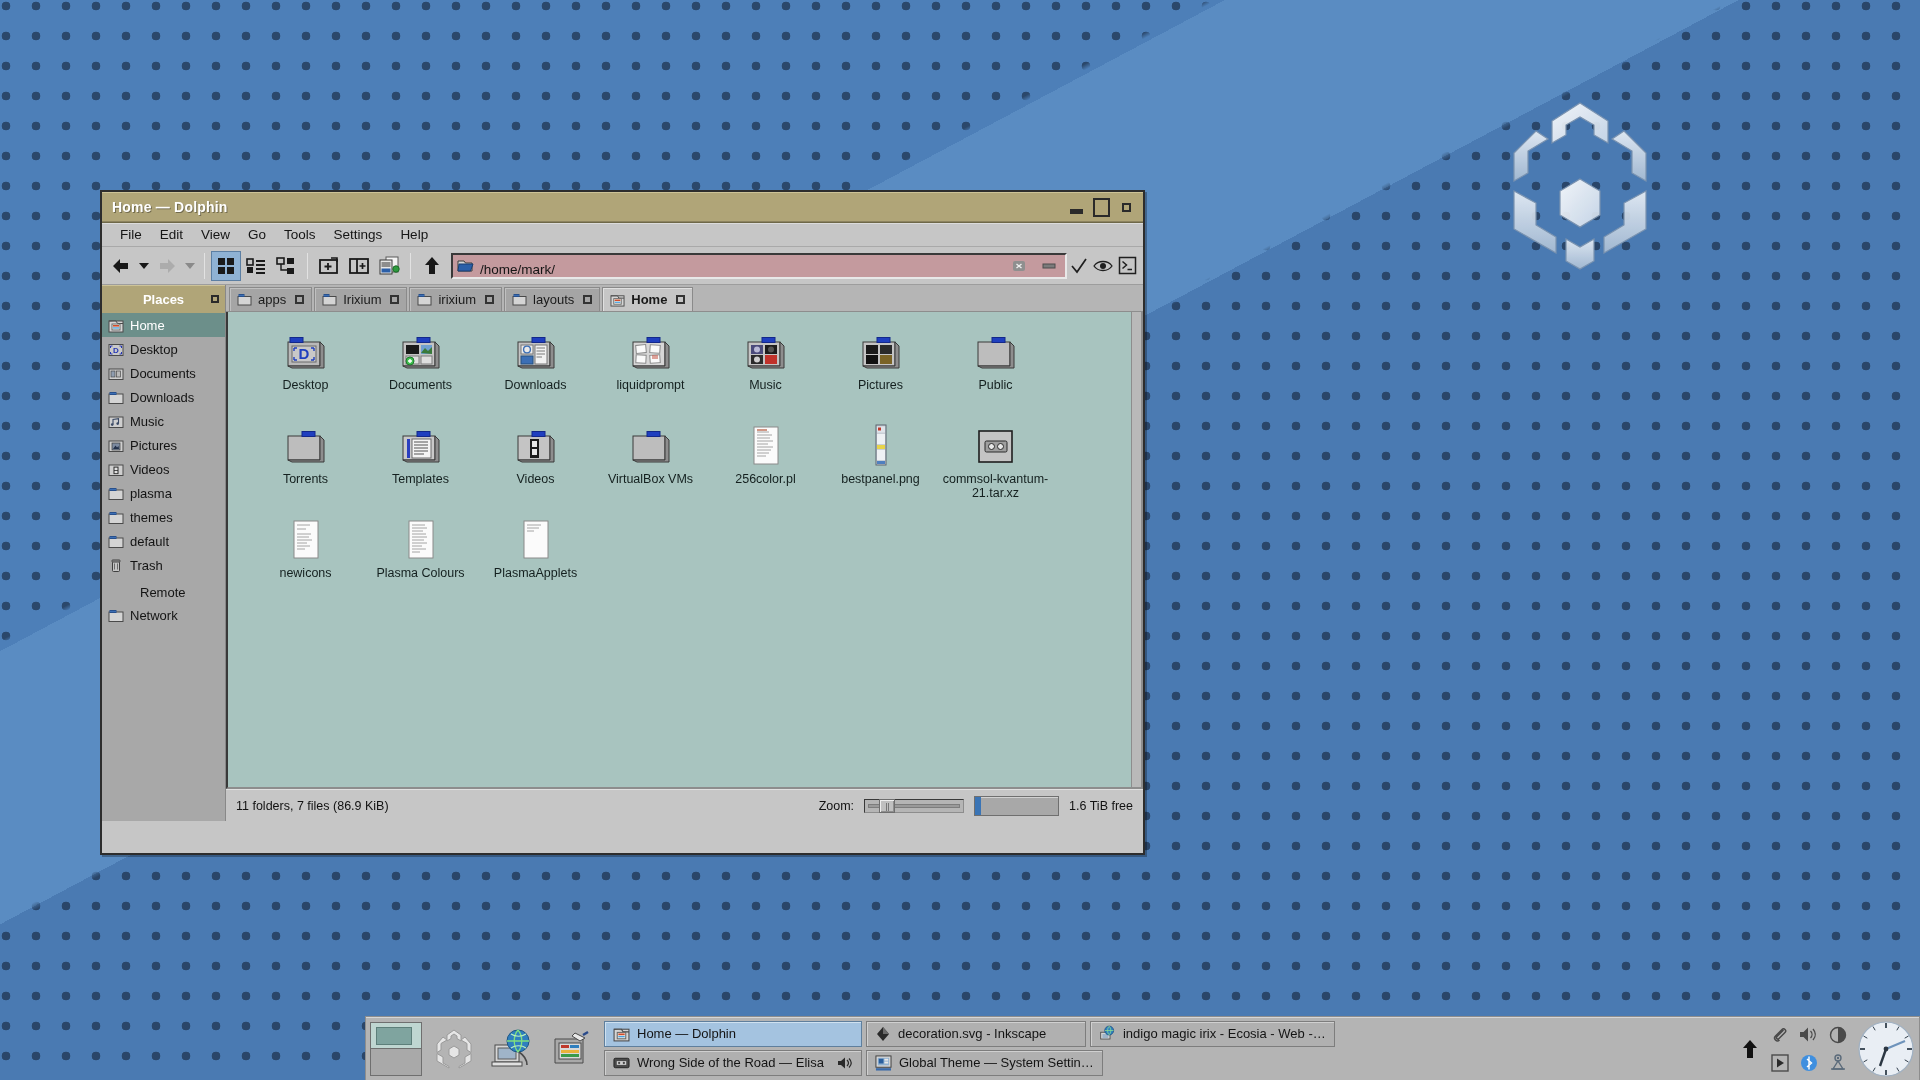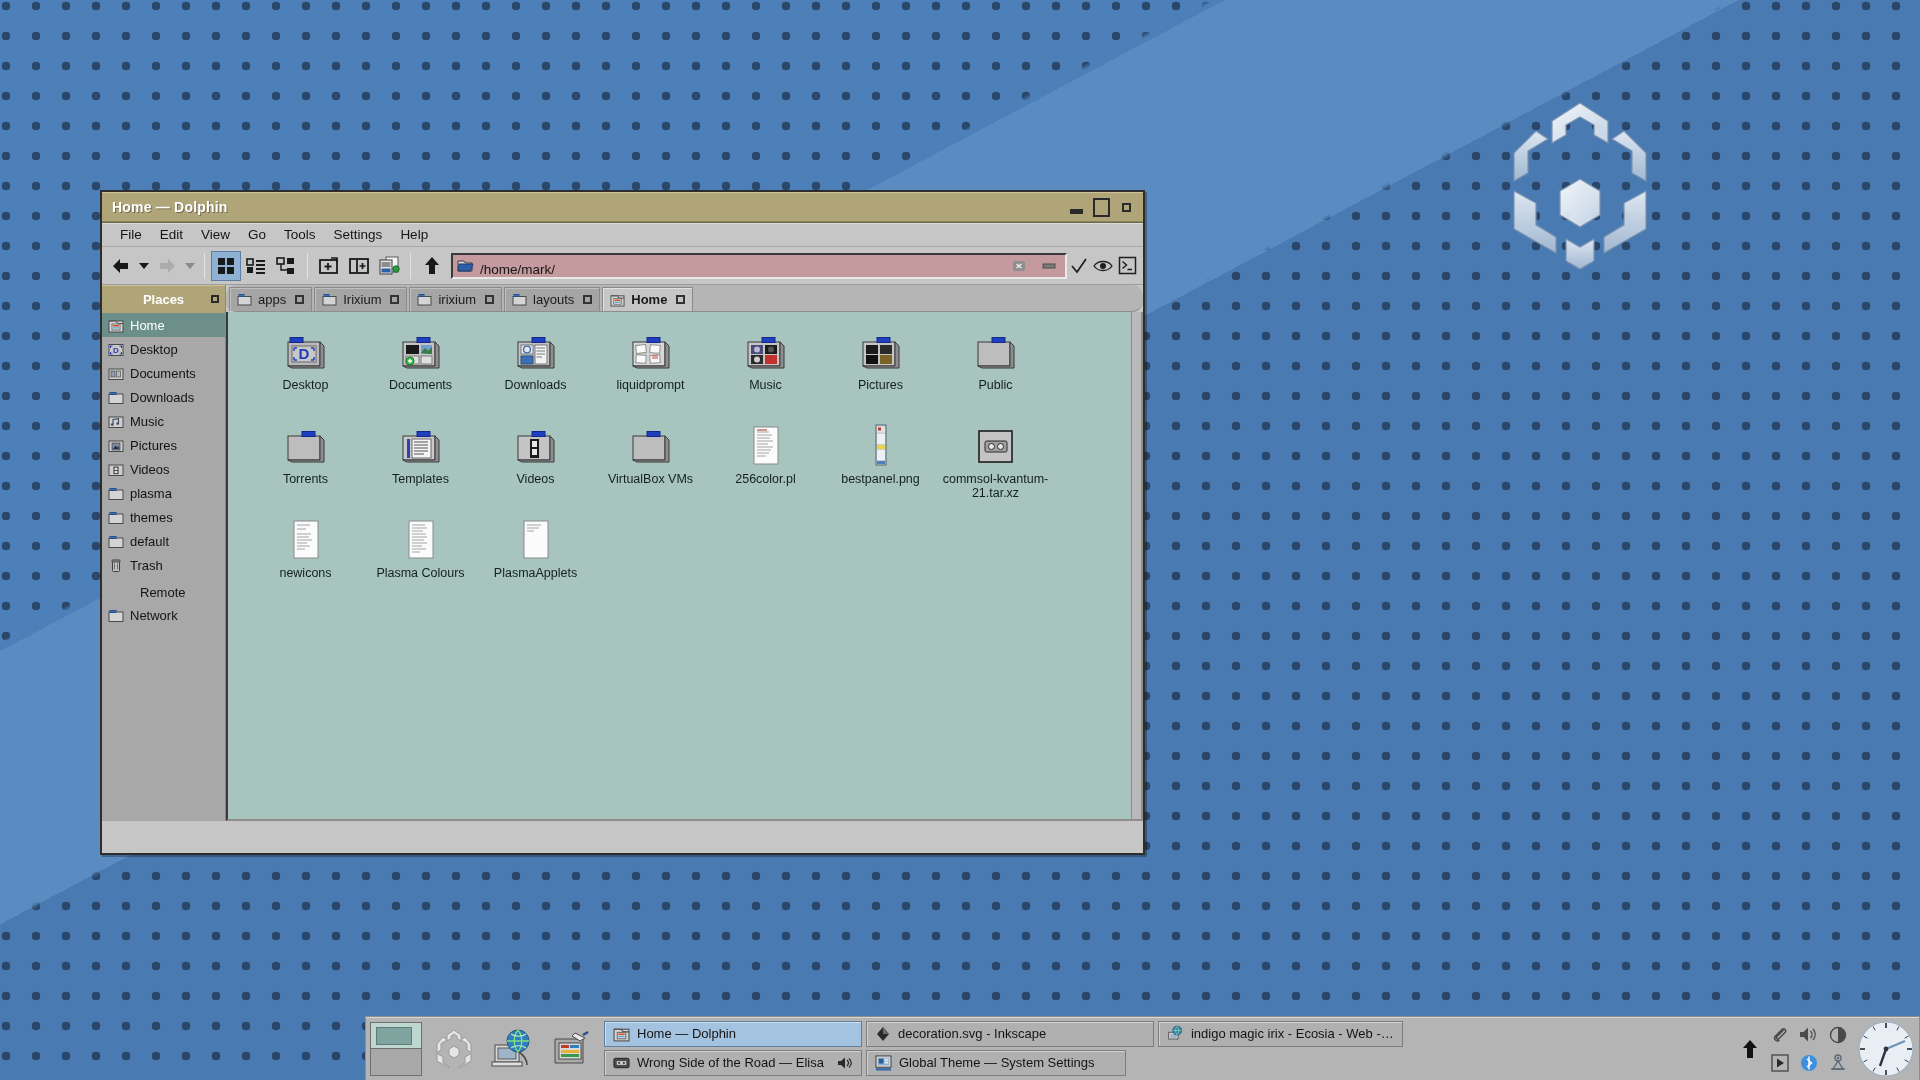--- a/index.html
+++ b/index.html
@@ -82,21 +82,21 @@
     display:flex;align-items:center;justify-content:center;position:relative;
     box-shadow:inset 0 1px 0 #cdc398;}
   .places-head .pin{position:absolute;right:6px;width:8px;height:8px;border:2px solid #2a2a2a;}
   .pitem{height:24px;display:flex;align-items:center;gap:6px;padding-left:6px;font-size:13px;color:#141414;cursor:pointer;}
   .pitem.sel{background:#6c8f8a;color:#fff;}
   .pitem .lbl{white-space:nowrap;overflow:hidden;}
   .psec{height:26px;display:flex;align-items:flex-end;padding:0 0 3px 6px;font-size:13px;color:#141414;margin-left:32px;}
 
   .viewpane{flex:1;display:flex;flex-direction:column;background:#c6c6c6;}
   .tabbar{height:27px;background:#b5b5b5;display:flex;align-items:flex-end;padding:0 3px;gap:2px;
-    border-bottom:1px solid #8d8d8d;border-radius:11px;}
+    border-bottom:1px solid #8d8d8d;}
   .tab{height:24px;display:flex;align-items:center;gap:6px;padding:0 7px;
     background:#a5a5a5;border:1px solid #8a8a8a;border-bottom:none;
     font-size:13px;color:#1a1a1a;cursor:pointer;box-shadow:inset 1px 1px 0 #c0c0c0;}
   .tab.active{background:#c6c6c6;font-weight:bold;box-shadow:inset 1px 1px 0 #e0e0e0;}
   .tab .tclose{width:9px;height:9px;border:2px solid #333;margin-left:3px;}
 
   .filearea{flex:1;background:#a8c4bf;position:relative;overflow:hidden;
     border:2px inset #8d8d8d;border-top:none;}
   .grid{display:flex;flex-wrap:wrap;align-content:flex-start;padding:16px 8px 0 20px;}
   .fitem{width:115px;min-height:80px;display:flex;flex-direction:column;align-items:center;
@@ -733,20 +733,32 @@
                   <path d="M7 5 h14 M7 8 h12 M7 11 h7" stroke="#9a9a9a" stroke-width=".9"></path>
                 </svg>
               </div>
               <div class="nm">PlasmaApplets</div>
             </div>
 
           </div>
           <div class="scrollv"></div>
         </div>
 
+        <div class="statusbar">
+          <span class="st-count">11 folders, 7 files (86.9 KiB)</span>
+          <span class="zoomlbl">Zoom:</span>
+          <div class="zslider">
+            <div class="groove"></div>
+            <div class="handle"></div>
+          </div>
+          <div class="spacebar">
+            <div class="fill"></div>
+          </div>
+          <span class="st-free">1.6 TiB free</span>
+        </div>
 
       </div>
     </div>
   </div>
 
   <div id="taskbar">
 
     <div class="pager">
       <div class="pg cur"></div>
       <div class="pg"></div>
@@ -795,21 +807,21 @@
         <div class="taskbtn active" style="width:258px">
           <svg width="17" height="16" viewBox="0 0 16 15">
             <rect x="1" y="3" width="14" height="11" fill="#d6d6d6" stroke="#4a4a4a"></rect>
             <path d="M1 3 L8 3 L9.5 5.5 L15 5.5" fill="#bdbdbd" stroke="#4a4a4a"></path>
             <rect x="4" y="6" width="8" height="6" fill="#f0efe6" stroke="#6a6a6a"></rect>
             <rect x="5" y="7" width="6" height="1.6" fill="#d24b2a"></rect>
             <rect x="5" y="9.3" width="6" height="1.3" fill="#49a0e0"></rect>
           </svg>
           <span class="tl">Home — Dolphin</span>
         </div>
-        <div class="taskbtn" style="width:288px">
+        <div class="taskbtn" style="width:220px">
           <svg width="16" height="16" viewBox="0 0 16 16">
             <path d="M8 1 L14 8 L8 15 L2 8 Z" fill="#2a2a2a"></path>
             <path d="M8 1 L14 8 L8 8 Z" fill="#6a6a6a"></path>
           </svg>
           <span class="tl">decoration.svg - Inkscape</span>
         </div>
         <div class="taskbtn" style="width:245px">
           <svg width="18" height="17" viewBox="0 0 20 19">
             <rect x="2" y="8" width="11" height="8" fill="#d6d6d6" stroke="#4a4a4a"></rect>
             <rect x="4" y="10" width="7" height="5" fill="#9fb4c9"></rect>
@@ -826,21 +838,21 @@
             <rect x="4" y="5" width="10" height="4" fill="#cfcfcf"></rect>
             <circle cx="6.5" cy="7" r="1.2" fill="#4a4a4a"></circle>
               <circle cx="11.5" cy="7" r="1.2" fill="#4a4a4a"></circle>
           </svg>
           <span class="tl" style="flex:1">Wrong Side of the Road — Elisa</span>
           <svg width="16" height="14" viewBox="0 0 16 14">
             <path d="M1 5 L4 5 L8 1.5 L8 12.5 L4 9 L1 9 Z" fill="#2a2a2a"></path>
             <path d="M10 4 C12 6, 12 8, 10 10 M12 2.5 C15 5.5, 15 8.5, 12 11.5" fill="none" stroke="#2a2a2a" stroke-width="1.2"></path>
           </svg>
         </div>
-        <div class="taskbtn" style="width:260px">
+        <div class="taskbtn" style="width:237px">
           <svg width="17" height="16" viewBox="0 0 18 17">
             <rect x="1" y="1" width="16" height="12" fill="#d6d6d6" stroke="#3a3a3a"></rect>
             <rect x="3" y="3" width="12" height="8" fill="#8fb0cf"></rect>
             <rect x="4" y="4" width="5" height="5" fill="#2a5f9e"></rect>
             <rect x="10" y="4" width="4" height="2" fill="#e8e8e8"></rect>
             <rect x="10" y="7" width="4" height="2" fill="#e8e8e8"></rect>
             <rect x="1" y="14" width="16" height="2.5" fill="#3a6aa8"></rect>
           </svg>
           <span class="tl">Global Theme  — System Settings</span>
         </div>

